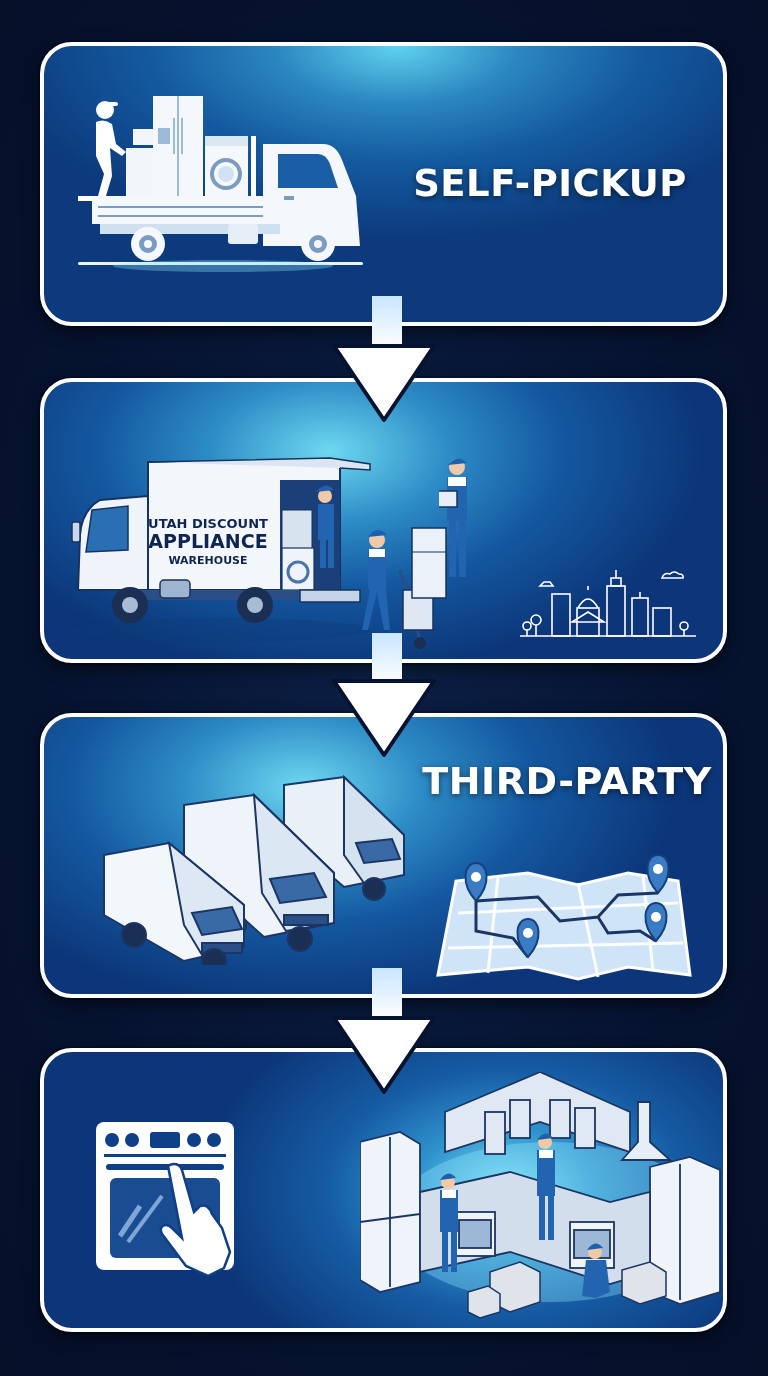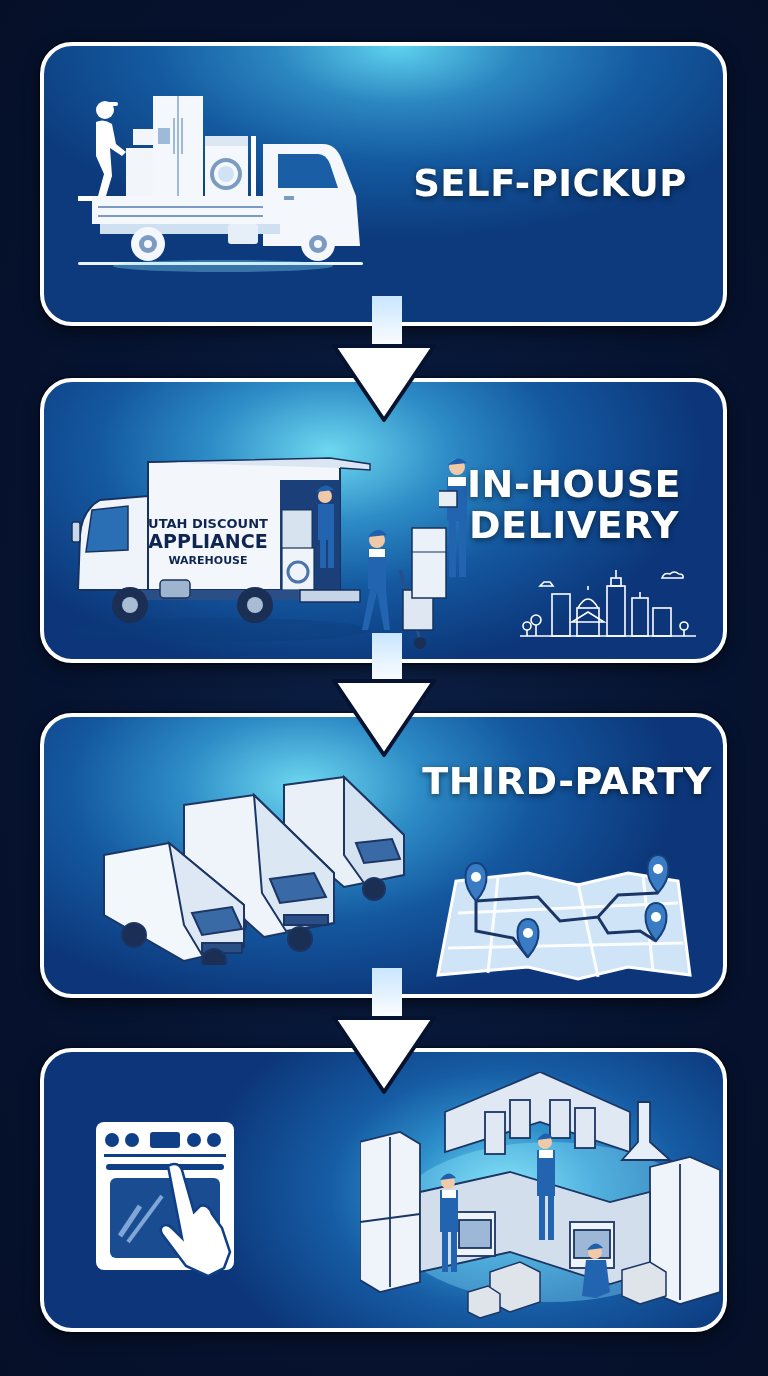--- a/index.html
+++ b/index.html
@@ -153,24 +153,20 @@
   <div class="illus" style="left:395px;top:75px;">
     <svg width="40" height="130" viewBox="0 0 40 130">
       <circle cx="18" cy="10" r="8" fill="#f0c9a8"></circle>
       <path d="M9 8 Q18 -4 28 6 Z" fill="#1e5fae"></path>
       <rect x="8" y="20" width="20" height="44" fill="#2364b0"></rect>
       <rect x="9" y="20" width="18" height="9" fill="#ffffff"></rect>
       <rect x="-2" y="34" width="20" height="16" fill="#e7eef6" stroke="#17325e" stroke-width="1.5"></rect>
       <rect x="10" y="64" width="7" height="56" fill="#2364b0"></rect>
         <rect x="20" y="64" width="7" height="56" fill="#2364b0"></rect>
     </svg>
-  </div>
-  <div class="title title-2">
-    <div>IN-HOUSE</div>
-    <div>DELIVERY</div>
   </div>
   <div class="illus" style="left:476px;top:186px;">
     <svg width="176" height="72" viewBox="0 0 176 72" fill="none" stroke="#ffffff" stroke-width="1.6">
       <line x1="0" y1="68" x2="176" y2="68"></line>
       <path d="M20 18 l4 -4 h6 l3 4 z"></path>
       <path d="M142 10 q2 -6 8 -4 q4 -4 9 0 q5 0 4 4 z"></path>
       <circle cx="7" cy="58" r="4"></circle>
         <line x1="7" y1="62" x2="7" y2="68"></line>
       <circle cx="16" cy="52" r="5"></circle>
         <line x1="16" y1="57" x2="16" y2="68"></line>

